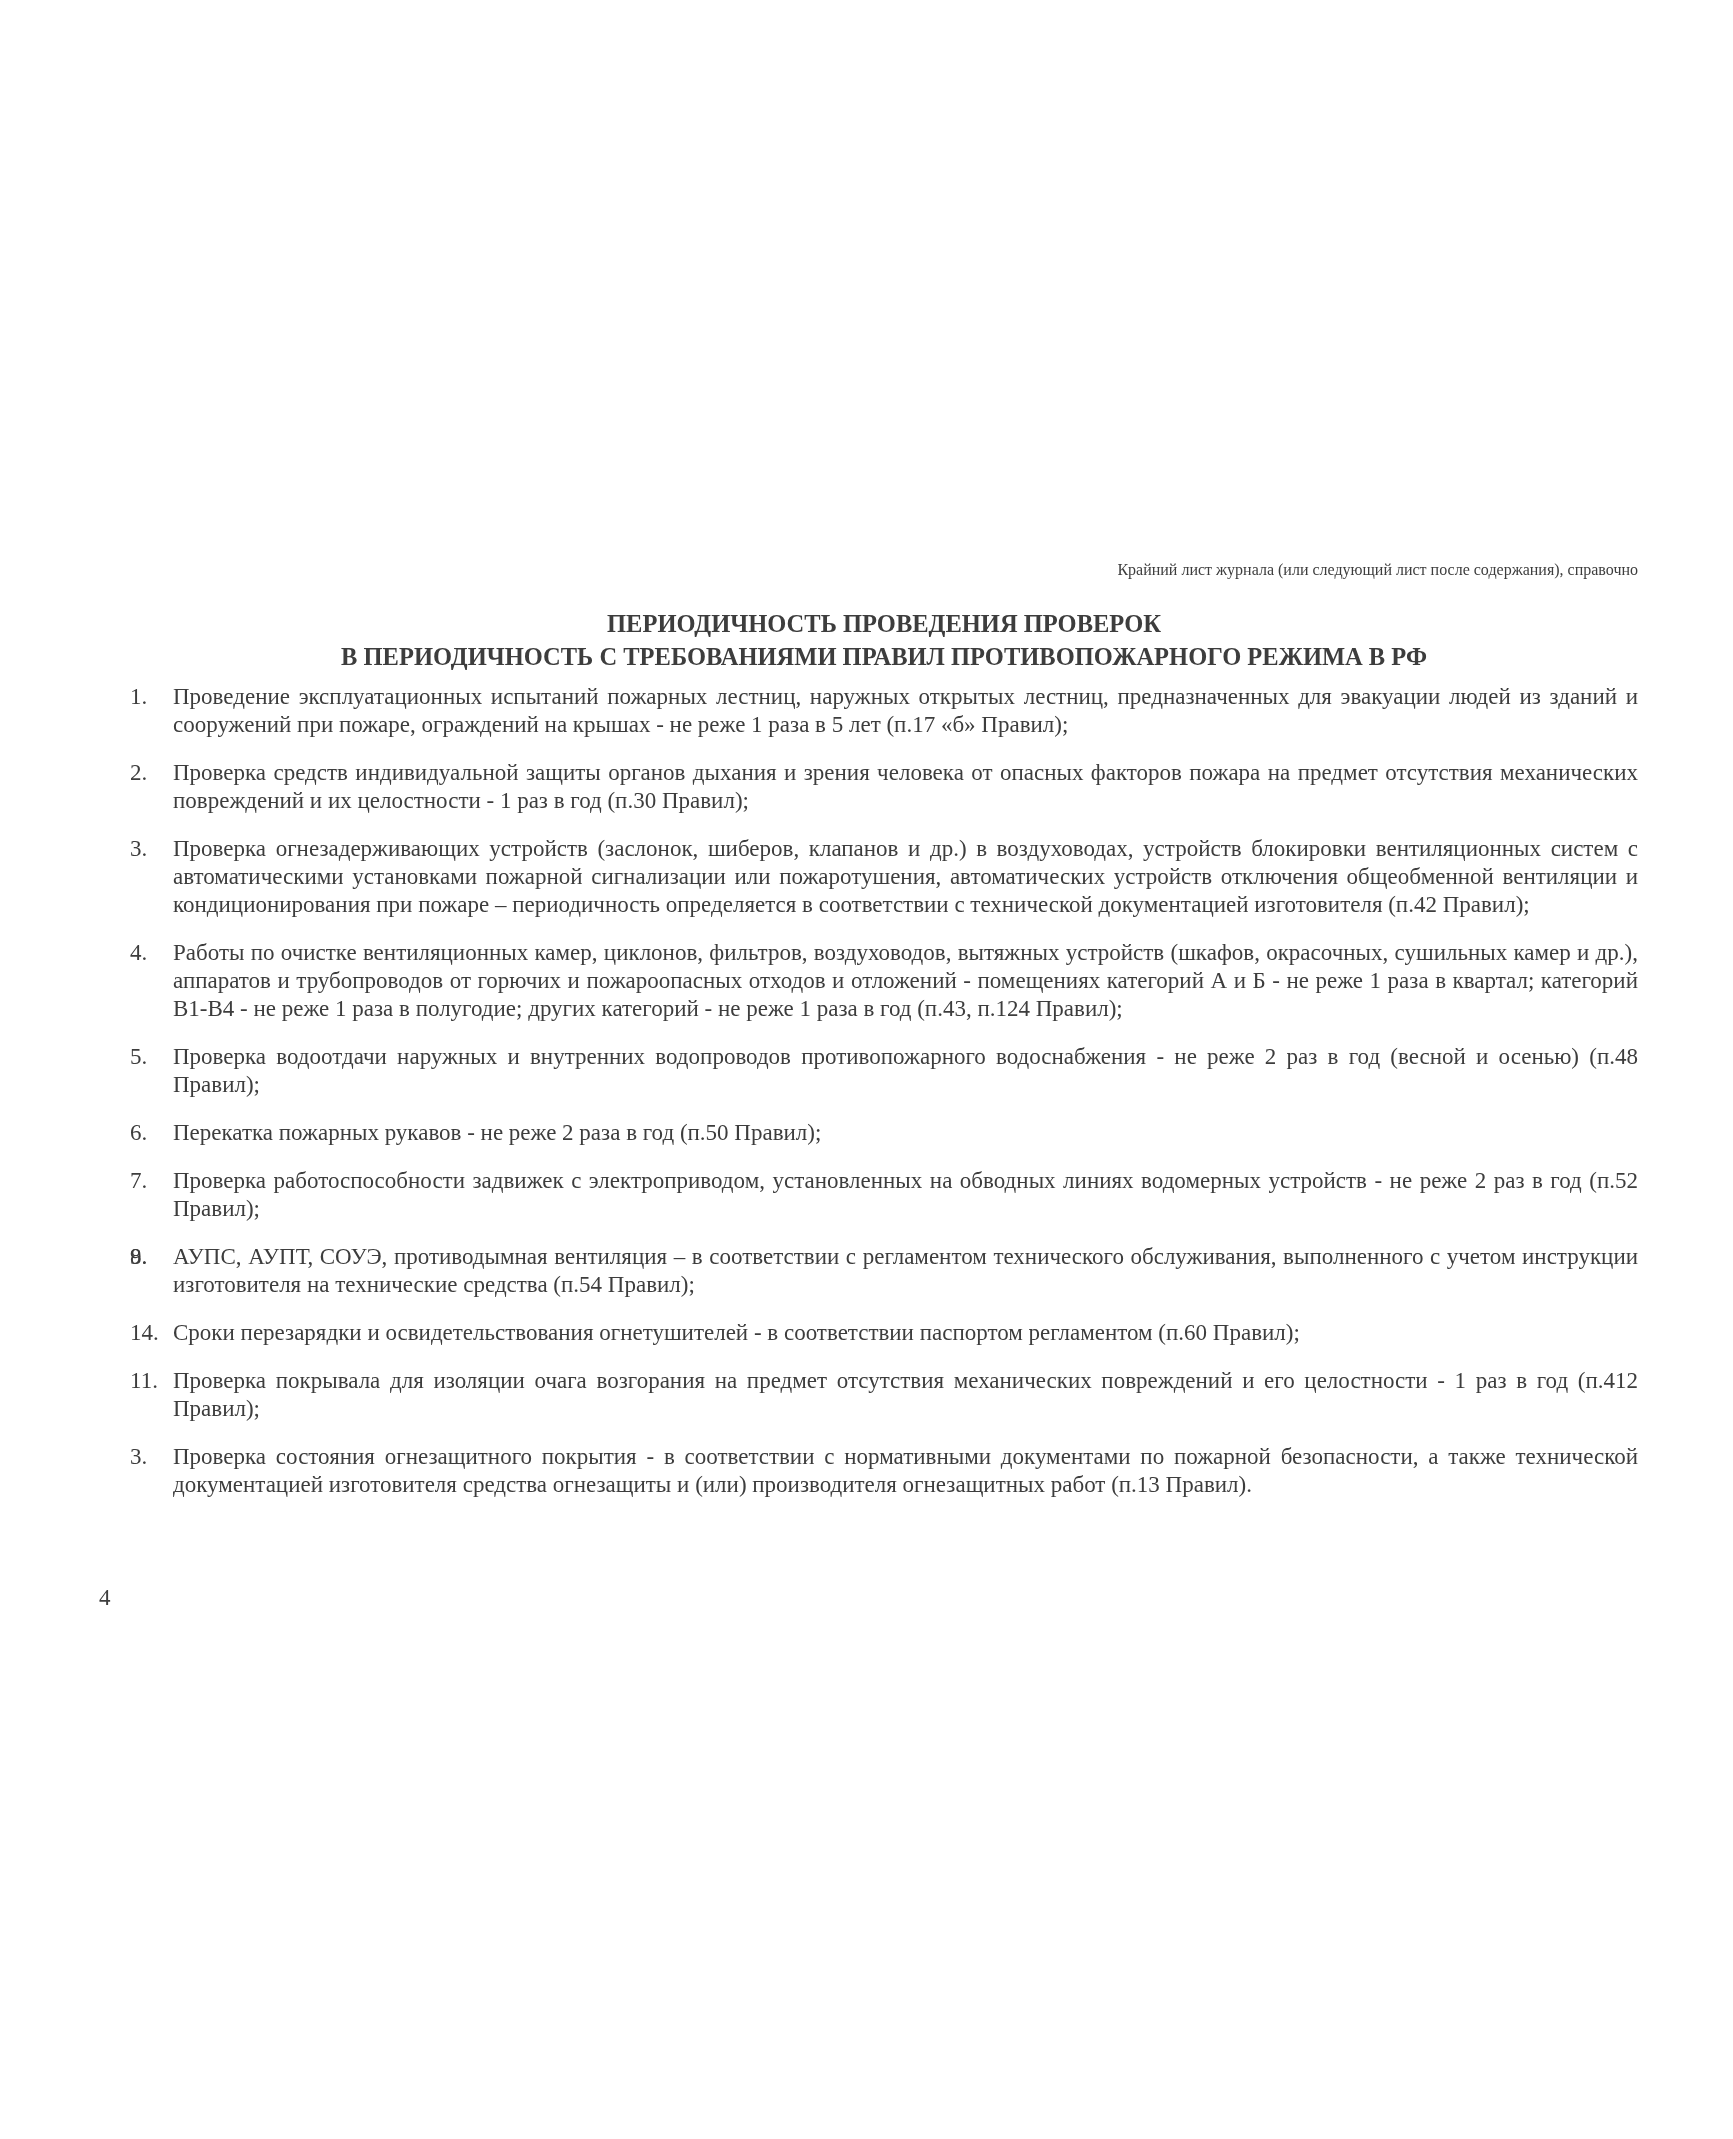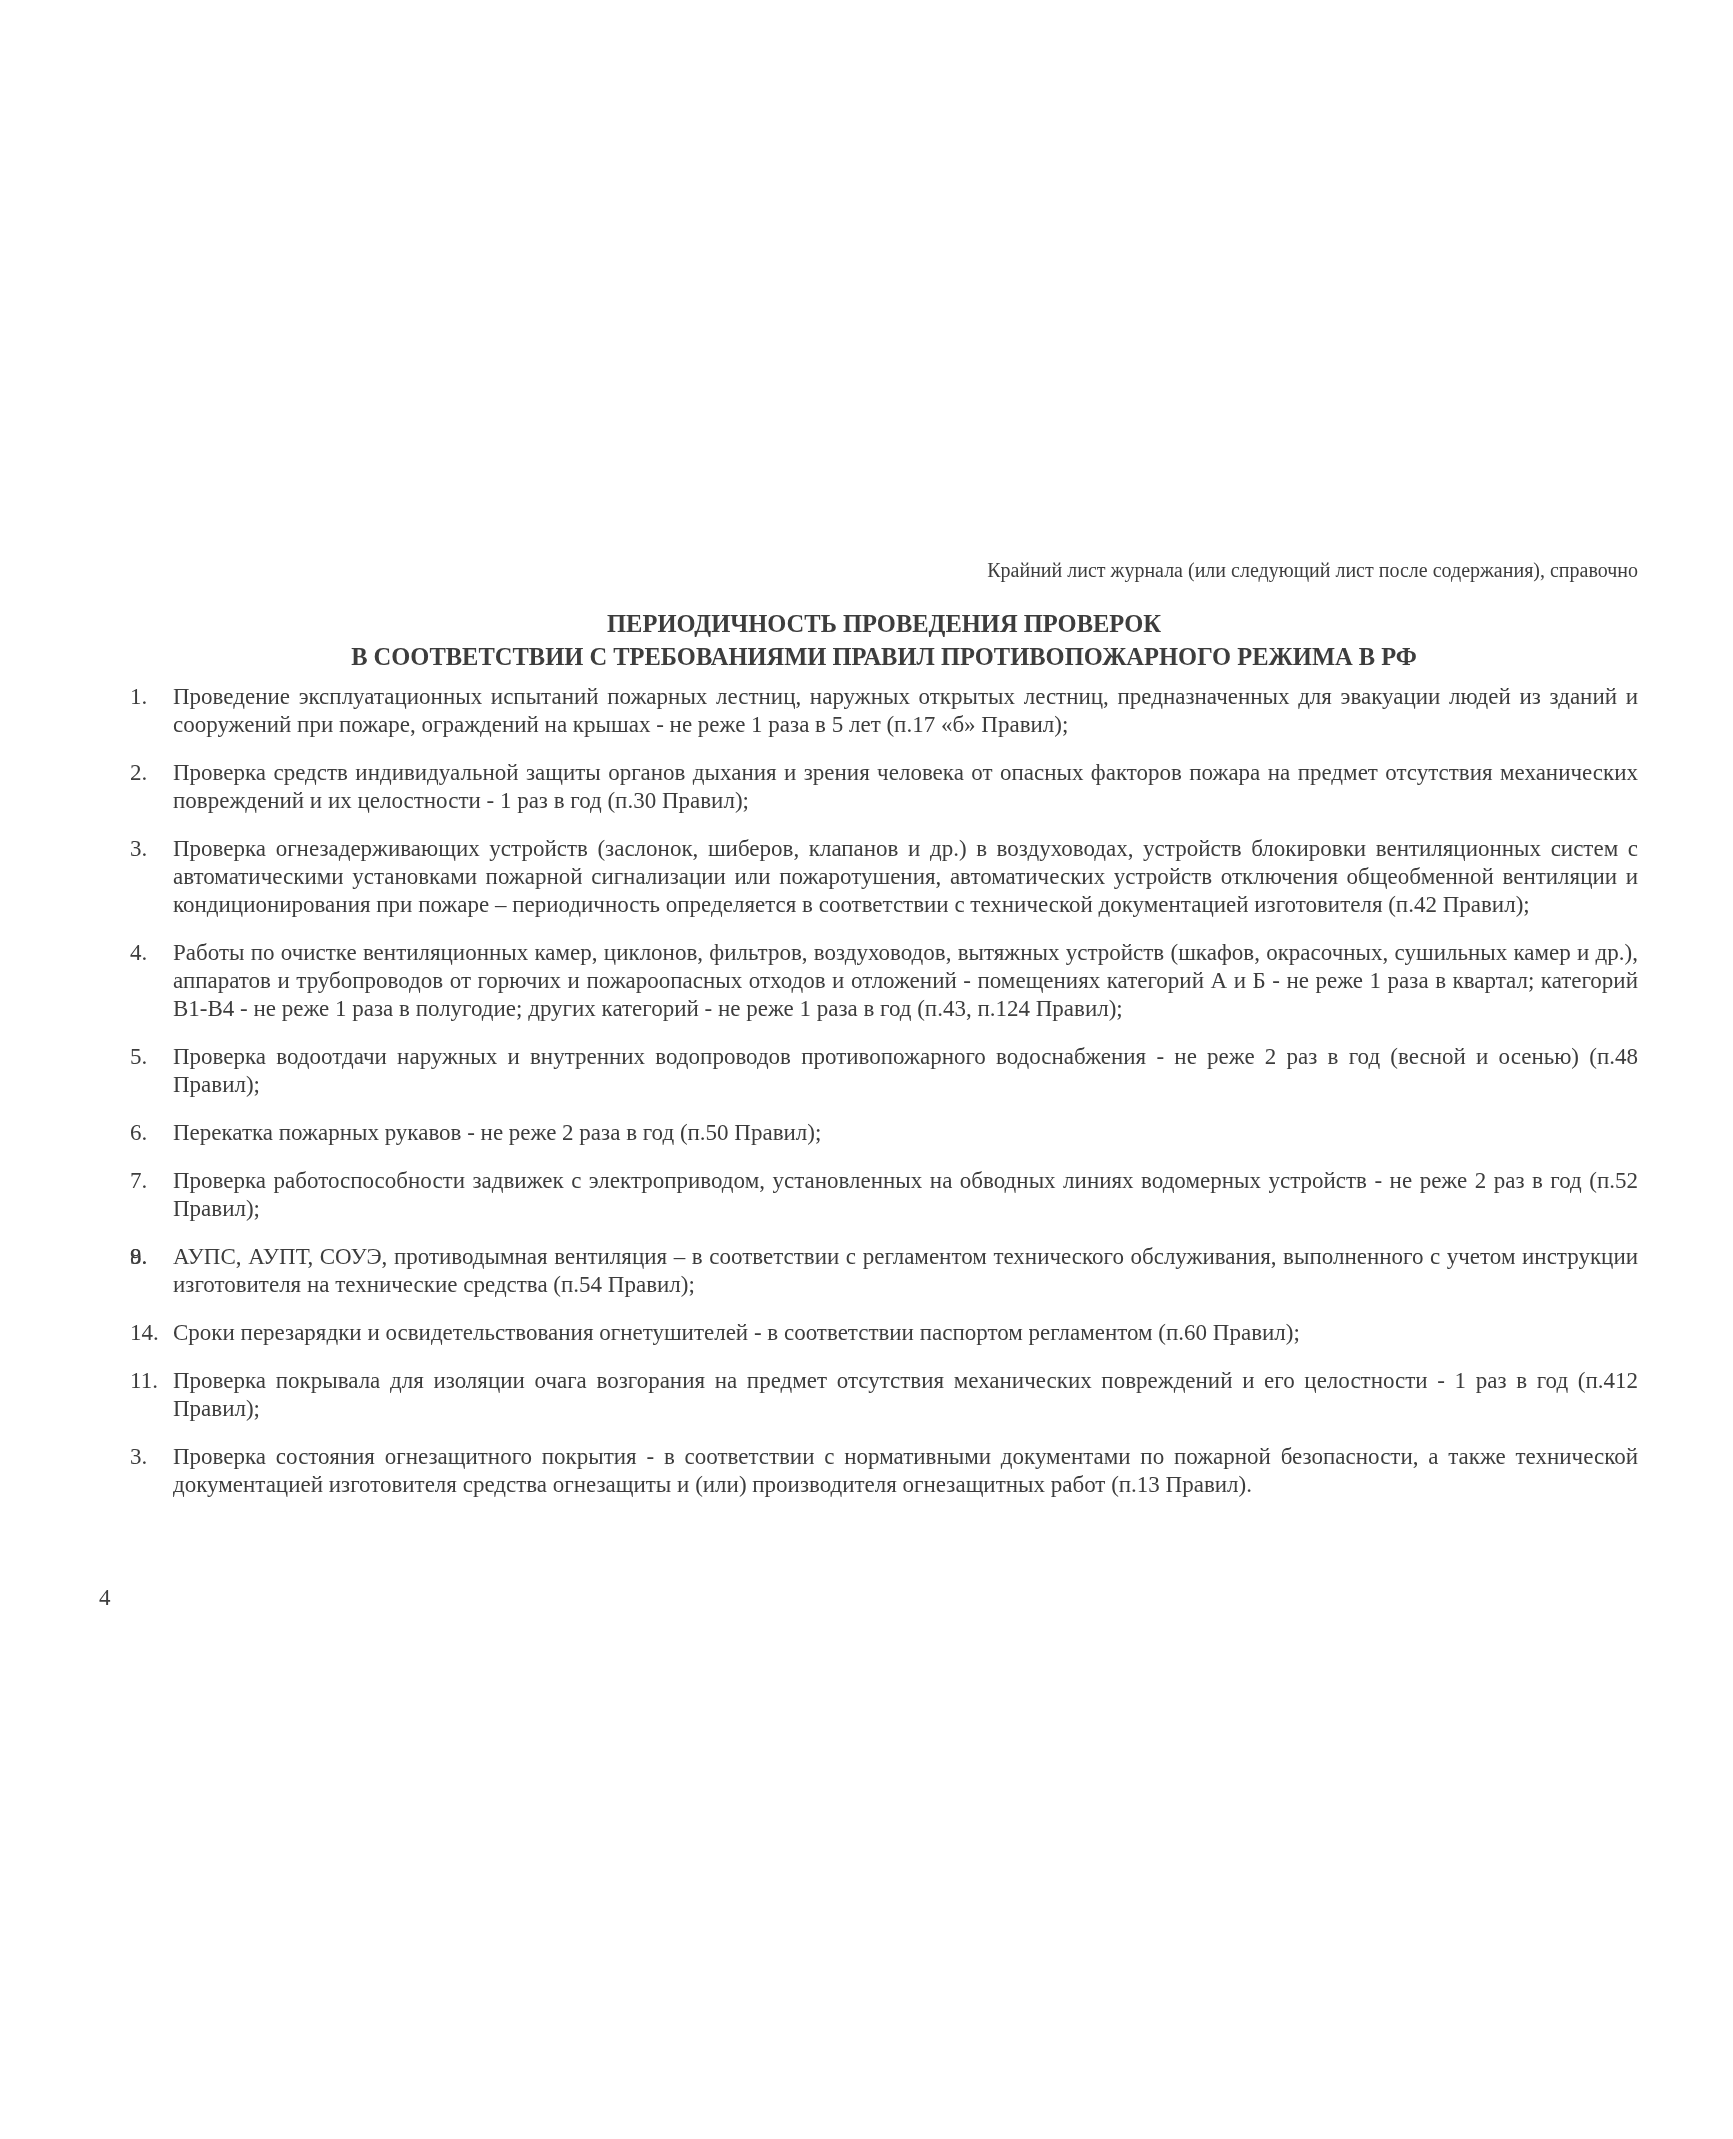--- a/index.html
+++ b/index.html
@@ -16,21 +16,21 @@
     overflow: hidden;
   }
   .page {
     position: absolute;
     left: 130px;
     top: 0;
     width: 1508px;
   }
   .header-note {
     margin-top: 556px;
-    font-size: 20px;
+    font-size: 16px;
     line-height: 28px;
     text-align: right;
     white-space: nowrap;
   }
   .doc-title {
     margin-top: 23px;
     text-align: center;
     font-weight: bold;
     font-size: 24.5px;
     line-height: 33px;
@@ -68,21 +68,21 @@
 </style>
 </head>
 <body>
 
 <div class="page">
 
   <div class="header-note">Крайний лист журнала (или следующий лист после содержания), справочно</div>
 
   <div class="doc-title">
     <span class="t-line">ПЕРИОДИЧНОСТЬ ПРОВЕДЕНИЯ ПРОВЕРОК</span>
-    <span class="t-line">В СООТВЕТСТВИИ С ТРЕБОВАНИЯМИ ПРАВИЛ ПРОТИВОПОЖАРНОГО РЕЖИМА В РФ</span>
+    <span class="t-line">В ПЕРИОДИЧНОСТЬ С ТРЕБОВАНИЯМИ ПРАВИЛ ПРОТИВОПОЖАРНОГО РЕЖИМА В РФ</span>
   </div>
 
   <ol class="check-list">
     <li>
       <span class="num">1.</span>
       <span class="txt">Проведение эксплуатационных испытаний пожарных лестниц, наружных открытых лестниц, предназначенных для эвакуации людей из зданий и сооружений при пожаре, ограждений на крышах - не реже 1 раза в 5 лет (п.17 «б» Правил);</span>
     </li>
     <li>
       <span class="num">2.</span>
       <span class="txt">Проверка средств индивидуальной защиты органов дыхания и зрения человека от опасных факторов пожара на предмет отсутствия механических повреждений и их целостности - 1 раз в год (п.30 Правил);</span>

